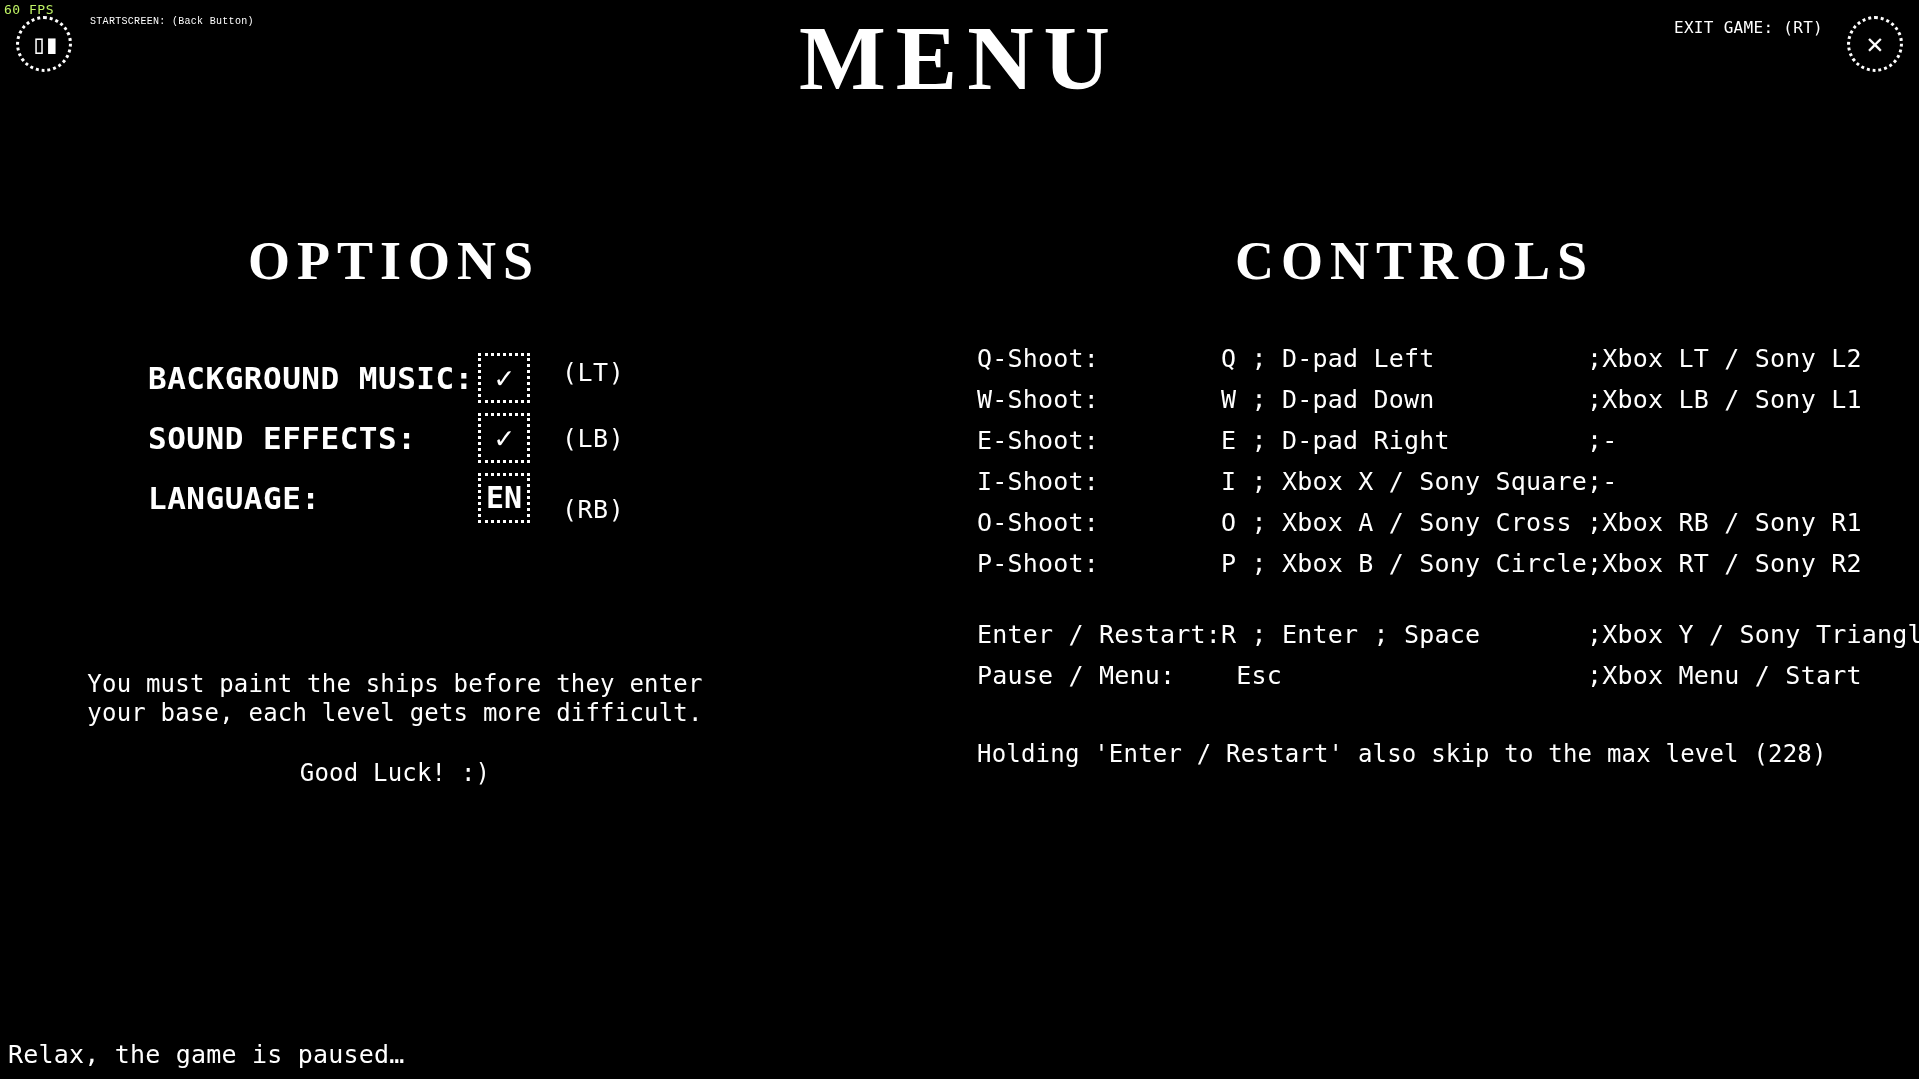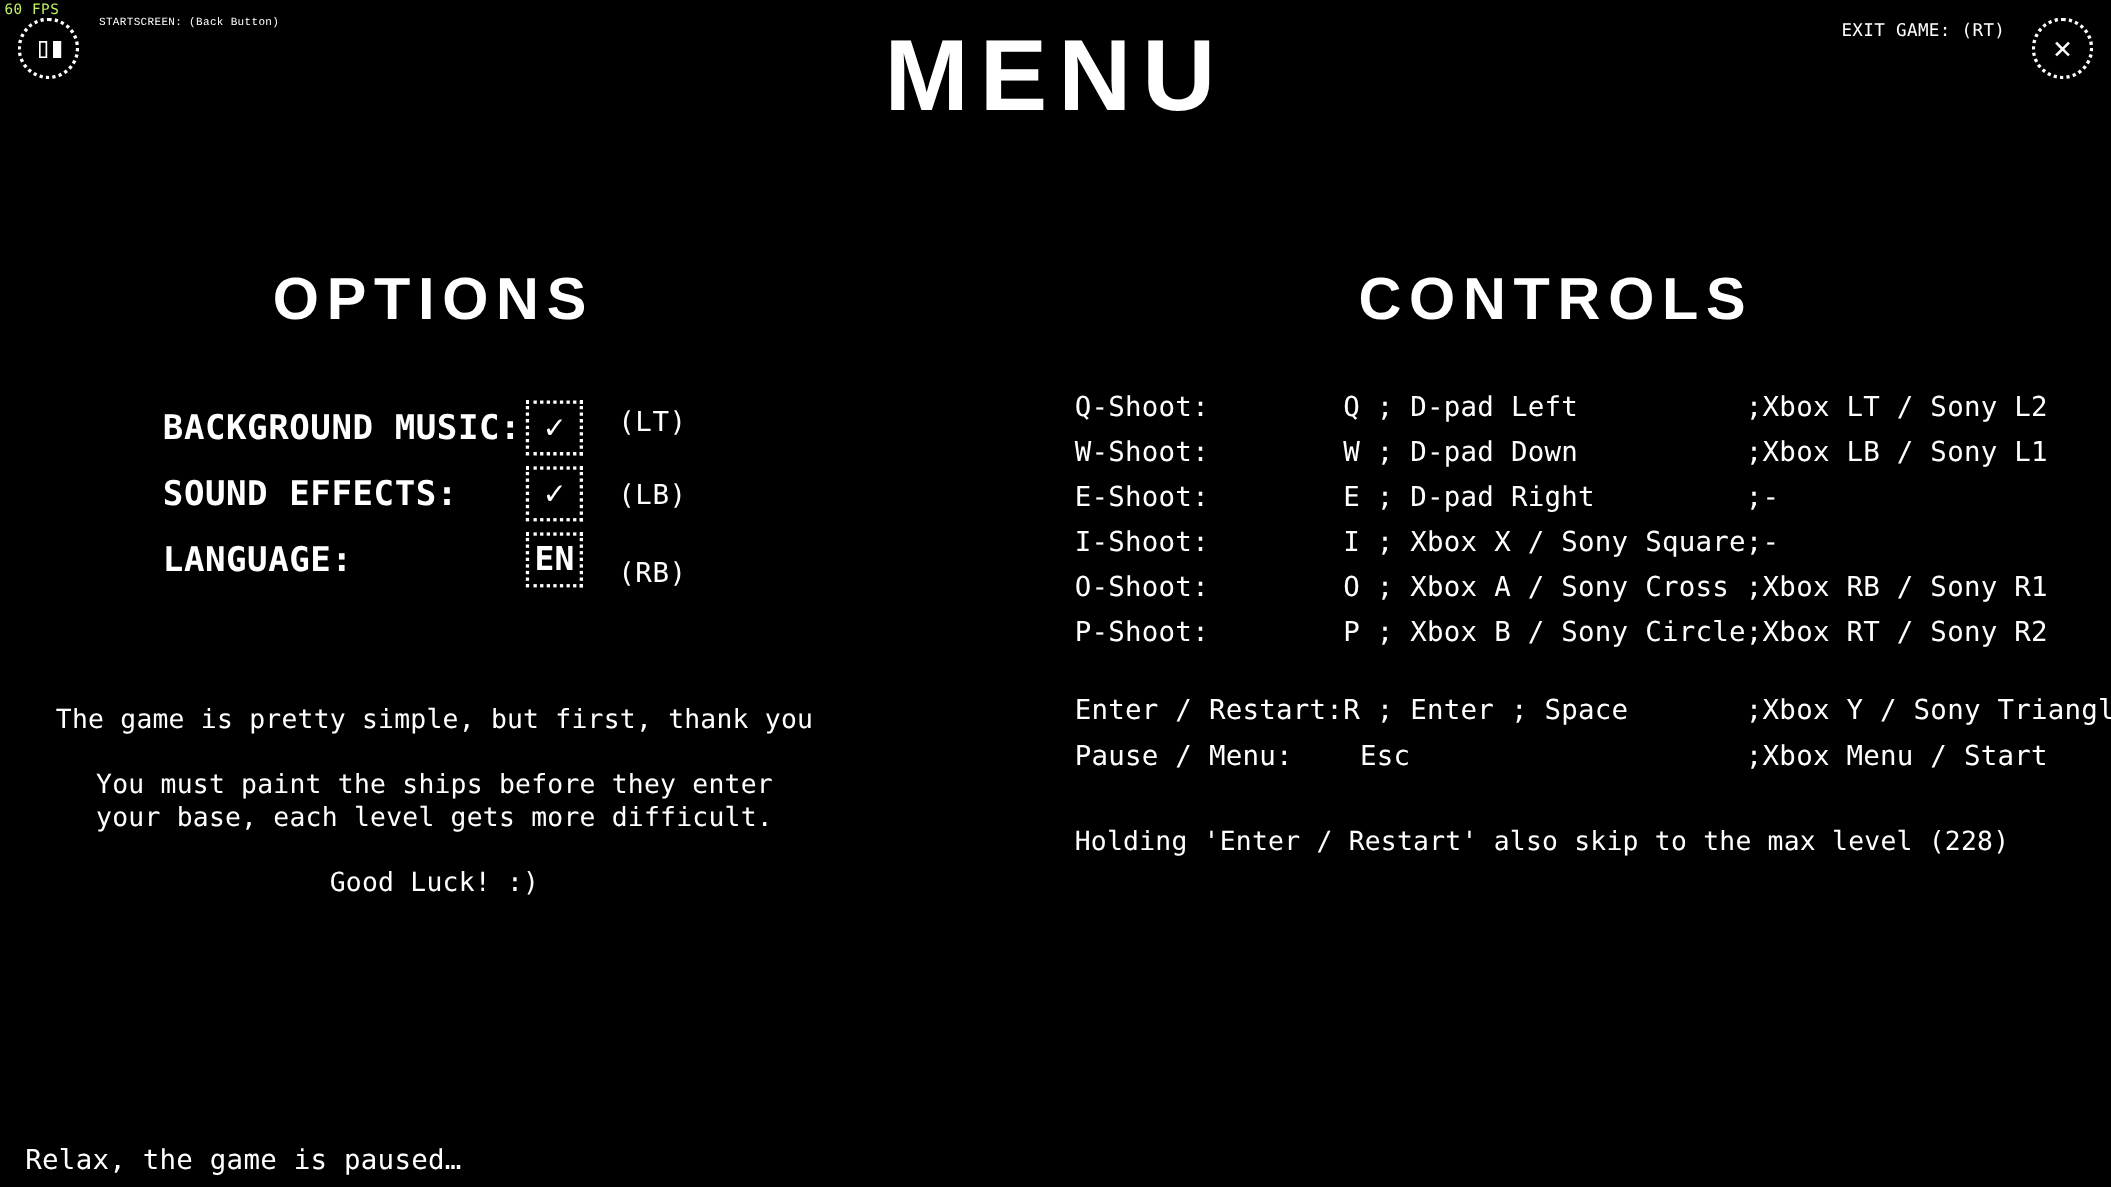--- a/index.html
+++ b/index.html
@@ -67,25 +67,24 @@
     border-radius: 50%;
     border: 3px dotted #ffffff;
     display: flex;
     align-items: center;
     justify-content: center;
   }
   #exit-badge .glyph { font-size: 28px; line-height: 1; }
 
   
   .display {
-    font-family: Liberation Sans, sans-serif;
+    font-family: Liberation Serif, serif;
     font-weight: bold;
     letter-spacing: 4px;
     text-transform: uppercase;
-    margin-top: 11px;
   }
   #menu-title {
     position: absolute;
     top: 12px;
     left: 0;
     width: 100%;
     text-align: center;
     font-size: 92px;
     letter-spacing: 10px;
     line-height: 1;
@@ -204,21 +203,21 @@
     font-size: 23px;
     line-height: 1.33;
     letter-spacing: 0.2px;
   }
   #credits p { margin: 0; }
   #credits .gap { height: 26px; }
 
   
   #paused-status {
     position: absolute;
-    left: 23px;
+    left: 8px;
     bottom: 10px;
     font-size: 25px;
     letter-spacing: 0.2px;
   }
 </style>
 </head>
 <body>
 
 <div id="fps">60 FPS</div>
 
@@ -254,21 +253,20 @@
     <div class="opt-row">
       <div class="opt-label">LANGUAGE:</div>
       <div class="opt-box">EN</div>
       <div class="opt-hint hint-rb">(RB)</div>
     </div>
 
   </div>
 </div>
 
 <div id="intro">
-  <p>The game is pretty simple, but first, thank you</p>
   <div class="gap"></div>
   <p>You must paint the ships before they enter</p>
   <p>your base, each level gets more difficult.</p>
   <div class="gap"></div>
   <p>Good Luck! :)</p>
 </div>
 
 <div id="controls-col">
   <div id="controls-title" class="display">CONTROLS</div>
 

